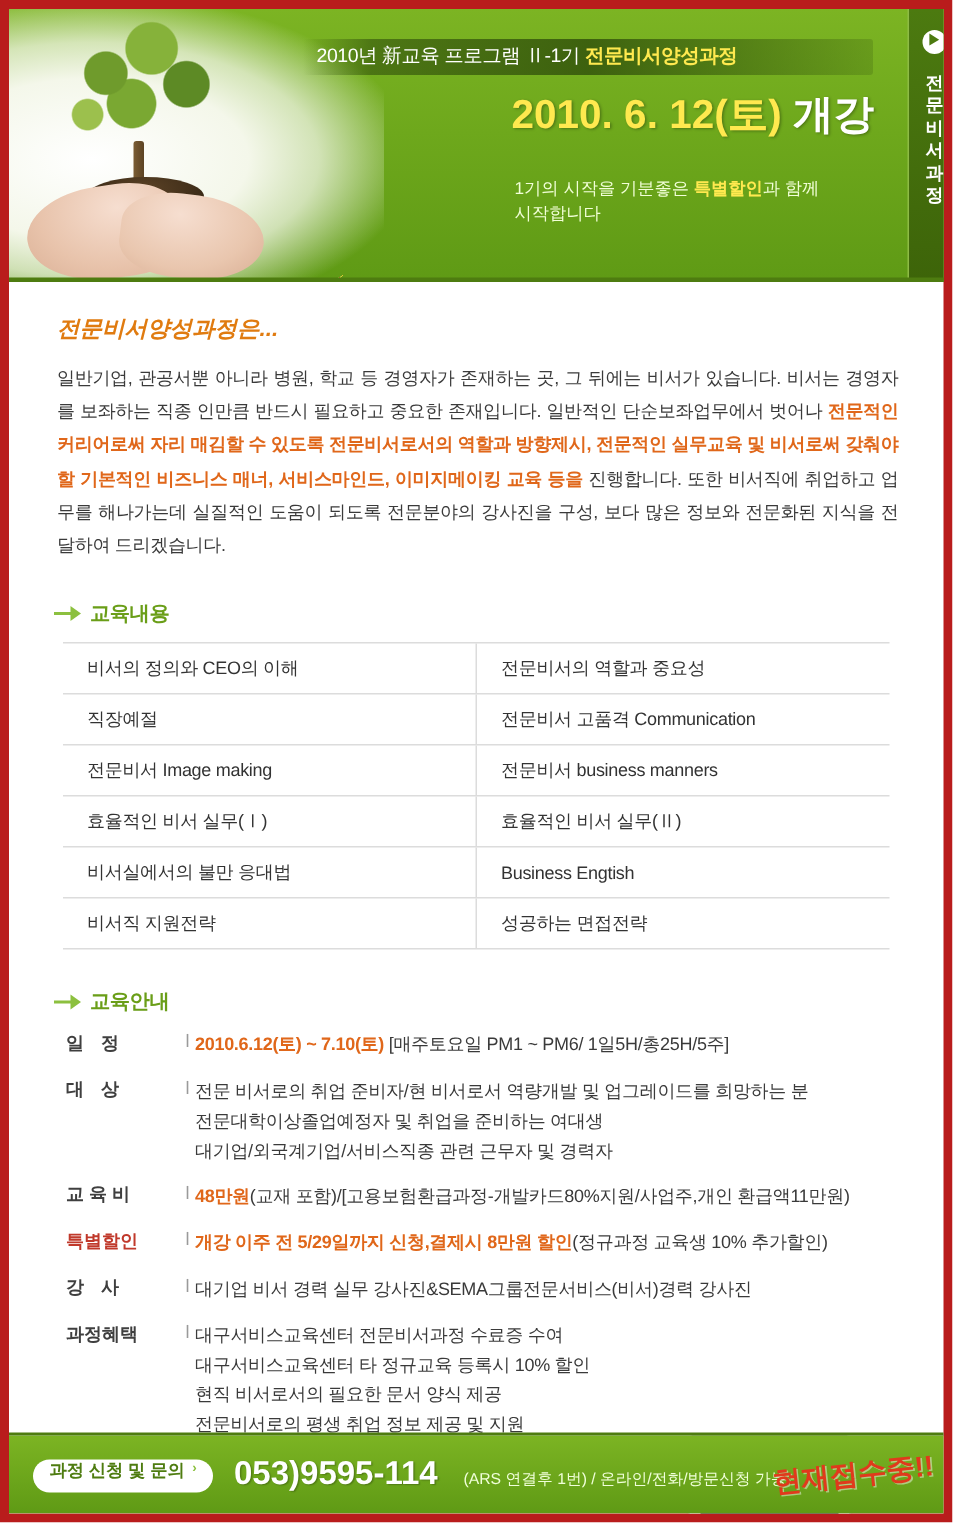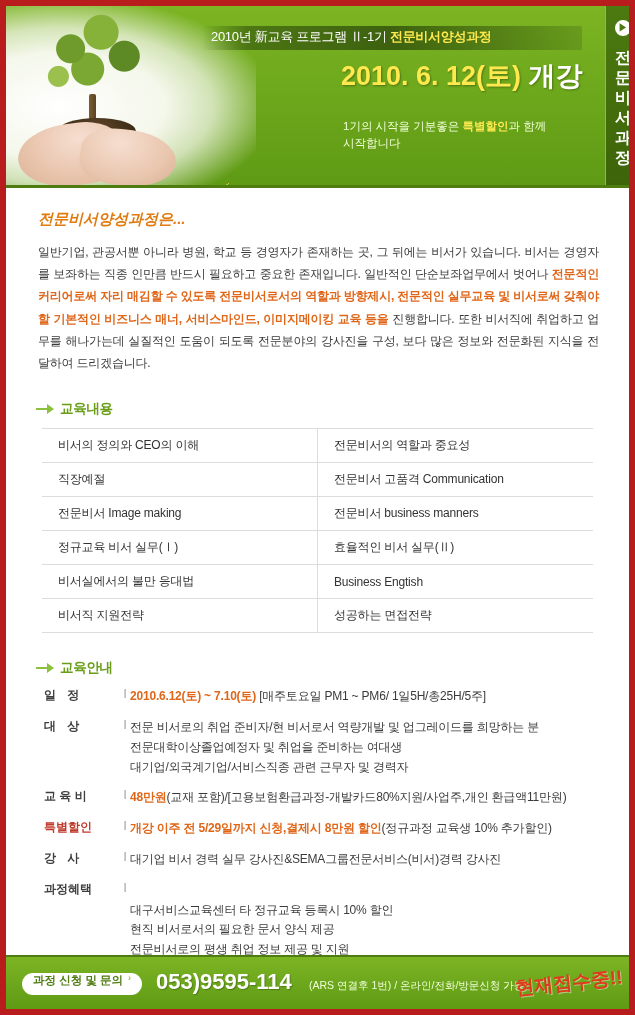--- a/index.html
+++ b/index.html
@@ -114,21 +114,21 @@
     border-left: 1px solid #8dbb45;
   }
   .side-tab-arrow {
     position: absolute; right: 10px; top: 14px; width: 16px; height: 16px;
     border-radius: 50%; background: #ffffff;
     display: flex; align-items: center; justify-content: center;
     font-size: 10px; color: #4c7a10; line-height: 1;
   }
   .side-tab-text {
     position: absolute; right: 9px; top: 42px; width: 18px;
-    font-size: 16px; color: #ffffff; line-height: 1.25;
+    font-size: 12px; color: #ffffff; line-height: 1.25;
     letter-spacing: 0px; text-align: center; font-weight: bold;
   }
 
   
   .hero-edge { position:absolute; left:0; bottom:0; width:635px; height:3px; background:#4e7c10; }
 
   
   .content { position: relative; padding: 22px 28px 0 28px; }
 
   .intro-title {
@@ -282,21 +282,21 @@
         </tr>
         <tr>
           <td class="col1">직장예절</td>
           <td class="col2">전문비서 고품격 Communication</td>
         </tr>
         <tr>
           <td class="col1">전문비서 Image making</td>
           <td class="col2">전문비서 business manners</td>
         </tr>
         <tr>
-          <td class="col1">정규교육 비서 실무(Ⅰ)</td>
+          <td class="col1">효율적인 비서 실무(Ⅰ)</td>
           <td class="col2">효율적인 비서 실무(Ⅱ)</td>
         </tr>
         <tr>
           <td class="col1">비서실에서의 불만 응대법</td>
           <td class="col2">Business Engtish</td>
         </tr>
         <tr>
           <td class="col1">비서직 지원전략</td>
           <td class="col2">성공하는 면접전략</td>
         </tr>
@@ -330,21 +330,21 @@
           <div class="info-val"><span class="orange">개강 이주 전 5/29일까지 신청,결제시 8만원 할인</span><span>(정규과정 교육생 10% 추가할인)</span></div>
         </div>
         <div class="info-row">
           <div class="info-label">강   사</div>
           <div class="info-sep">l</div>
           <div class="info-val"><span>대기업 비서 경력 실무 강사진&amp;SEMA그룹전문서비스(비서)경력 강사진</span></div>
         </div>
         <div class="info-row">
           <div class="info-label tight">과정혜택</div>
           <div class="info-sep">l</div>
-          <div class="info-val"><br><span>대구서비스교육센터 타 정규교육 등록시 10% 할인</span><br><span>현직 비서로서의 필요한 문서 양식 제공</span><br><span>전문비서로의 평생 취업 정보 제공 및 지원</span><br><span>취업 면접시 1:1 면접 코칭</span><br><span>대기업 비서 경력 강사를 통한 직무관련 상담 지원</span></div>
+          <div class="info-val"><span>대구서비스교육센터 전문비서과정 수료증 수여</span><br><span>대구서비스교육센터 타 정규교육 등록시 10% 할인</span><br><span>현직 비서로서의 필요한 문서 양식 제공</span><br><span>전문비서로의 평생 취업 정보 제공 및 지원</span><br><span>취업 면접시 1:1 면접 코칭</span><br><span>대기업 비서 경력 강사를 통한 직무관련 상담 지원</span></div>
         </div>
       </div>
 
     <div class="laptop-wrap">
       <div class="lt-screen"></div>
 
     </div>
 
     <div class="spacer"></div>
   </div>

